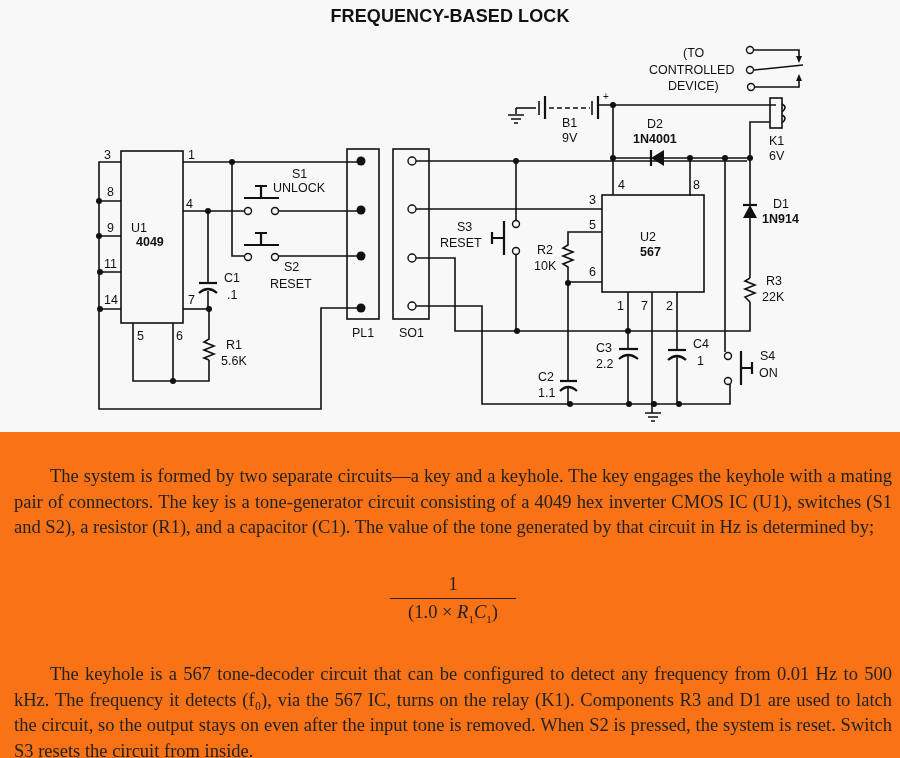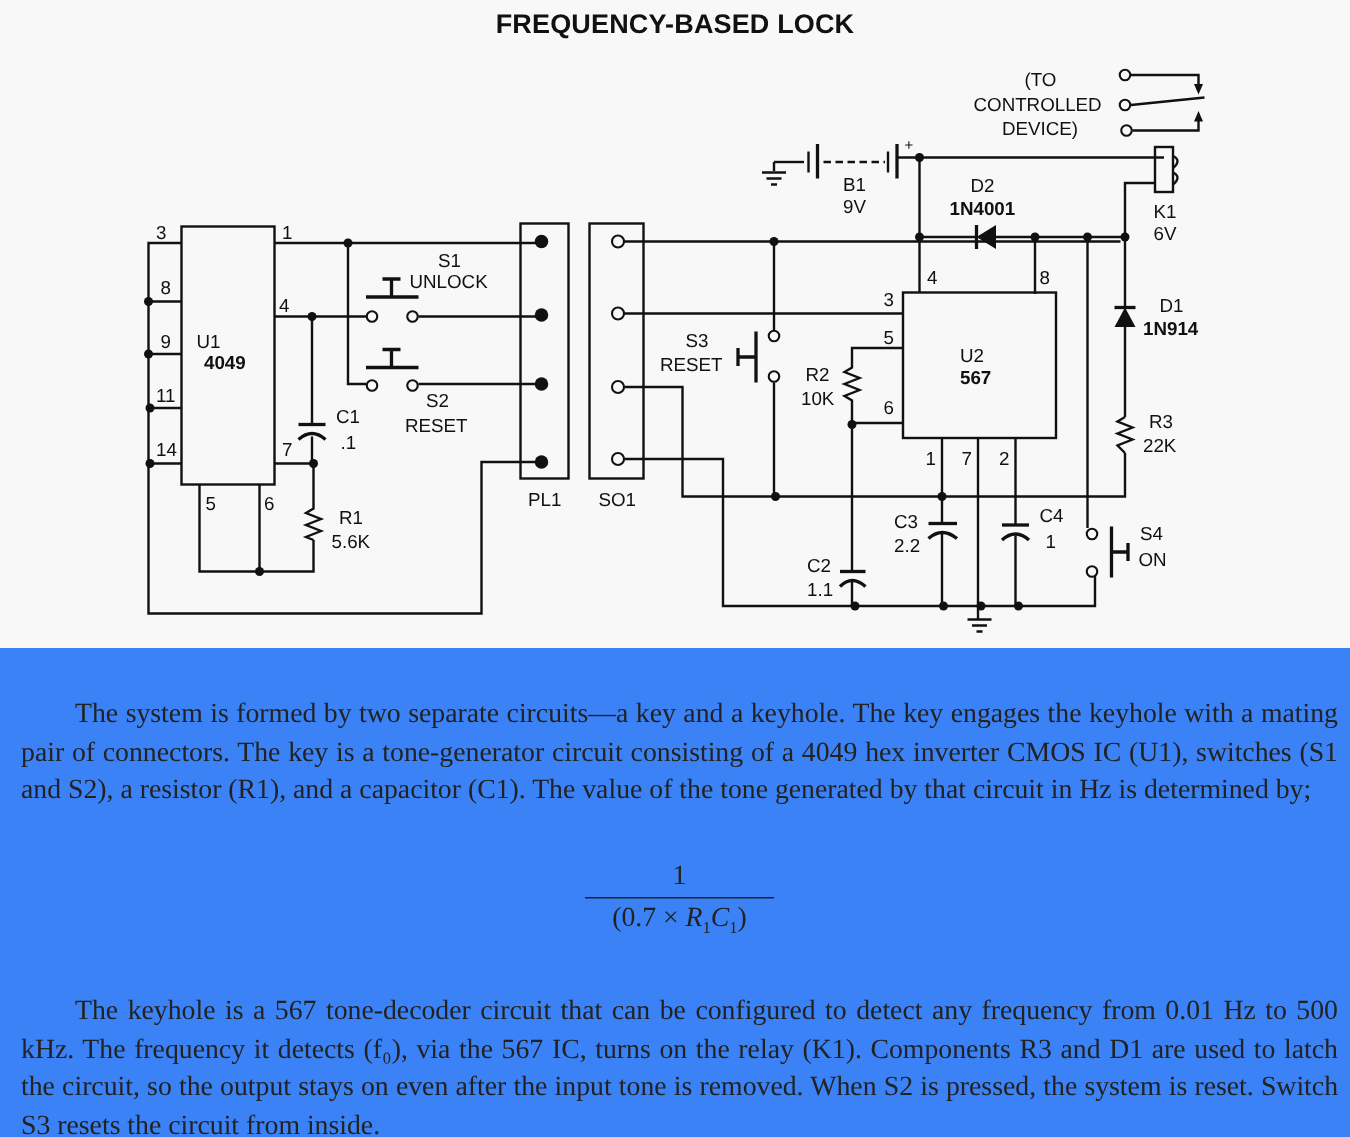--- a/index.html
+++ b/index.html
@@ -8,21 +8,21 @@
   #schematic { position:absolute; left:0; top:0; }
   .title { position:absolute; left:0; width:900px; top:6px; text-align:center;
     font-family:"Liberation Sans", sans-serif; font-weight:bold; font-size:18px; color:#111; letter-spacing:0.1px; }
   svg text { font-family:"Liberation Sans", sans-serif; fill:#111; }
   .lbl { font-size:12.5px; }
   .lblb { font-size:12.5px; font-weight:bold; }
   .w { stroke:#111; stroke-width:1.6; fill:none; }
   .wt { stroke:#111; stroke-width:2.2; fill:none; }
   .dot { fill:#111; }
   .oc { fill:#f8f8f8; stroke:#111; stroke-width:1.4; }
-  #text-area { position:absolute; left:0; top:432px; width:900px; height:326px; background:#3b82f6; }
+  #text-area { position:absolute; left:0; top:432px; width:900px; height:326px; background:#f97316; }
   .para { position:absolute; left:14px; width:878px; font-family:"Liberation Serif", serif;
     font-size:18.5px; line-height:25.5px; color:#222; text-align:justify; text-indent:36px; margin:0; }
   #p1 { top:32px; }
   #p2 { top:230px; }
   .formula { position:absolute; left:390px; top:140px; width:126px; text-align:center;
     font-family:"Liberation Serif", serif; font-size:18.5px; color:#222; }
   .formula .num { display:block; border-bottom:1.3px solid #222; padding-bottom:2px; line-height:24px; }
   .formula .den { display:block; line-height:26px; }
   .formula i { font-style:italic; }
   .formula sub { font-size:11px; }
@@ -232,16 +232,16 @@
     <path class="wt" d="M741 351 V385 M741 368 H752 M752 362 V374"></path>
     <text x="760" y="360" class="lbl">S4</text>
     <text x="759" y="377" class="lbl">ON</text>
   </svg>
 </div>
 
 <div id="text-area">
   <p id="p1" class="para">The system is formed by two separate circuits—a key and a keyhole. The key engages the keyhole with a mating pair of connectors. The key is a tone-generator circuit consisting of a 4049 hex inverter CMOS IC (U1), switches (S1 and S2), a resistor (R1), and a capacitor (C1). The value of the tone generated by that circuit in Hz is determined by;</p>
   <div class="formula">
     <span class="num">1</span>
-    <span class="den"><span>(0.7 × </span><i>R</i><sub>1</sub><i>C</i><sub>1</sub><span>)</span></span>
+    <span class="den"><span>(1.0 × </span><i>R</i><sub>1</sub><i>C</i><sub>1</sub><span>)</span></span>
   </div>
   <p id="p2" class="para">The keyhole is a 567 tone-decoder circuit that can be configured to detect any frequency from 0.01 Hz to 500 kHz. The frequency it detects (f₀), via the 567 IC, turns on the relay (K1). Components R3 and D1 are used to latch the circuit, so the output stays on even after the input tone is removed. When S2 is pressed, the system is reset. Switch S3 resets the circuit from inside.</p>
 </div>
 
 </body></html>

